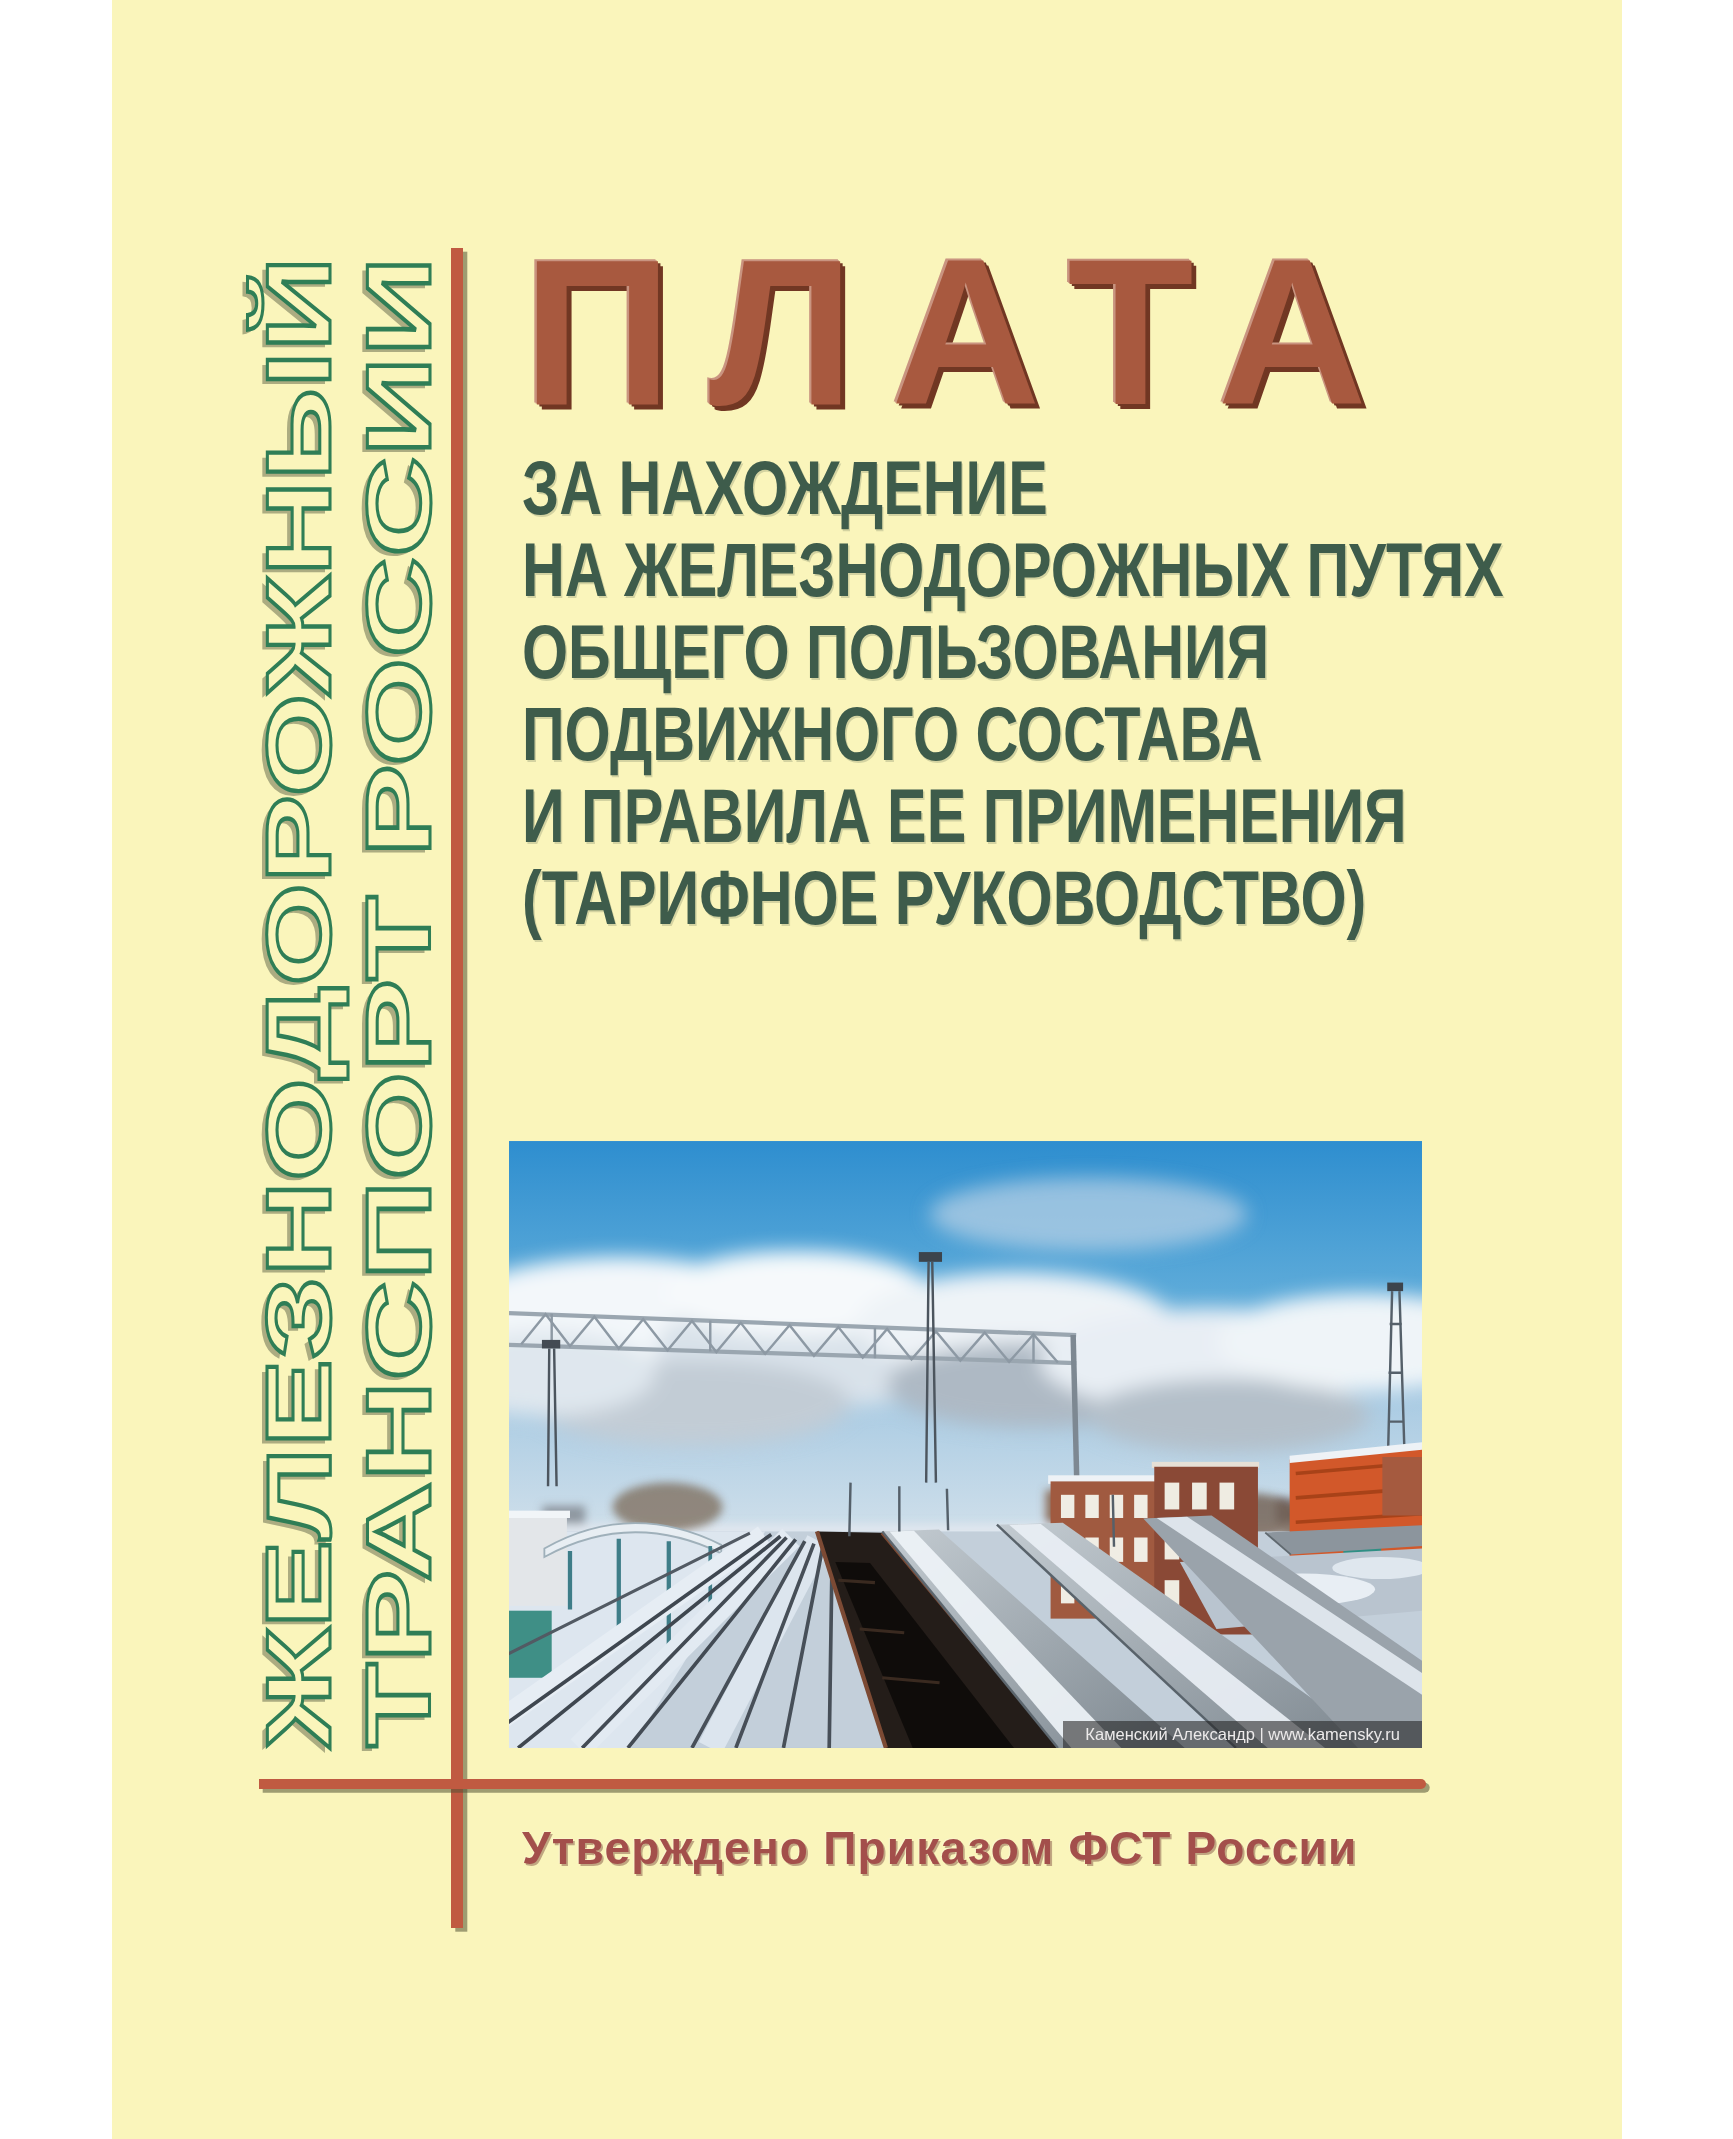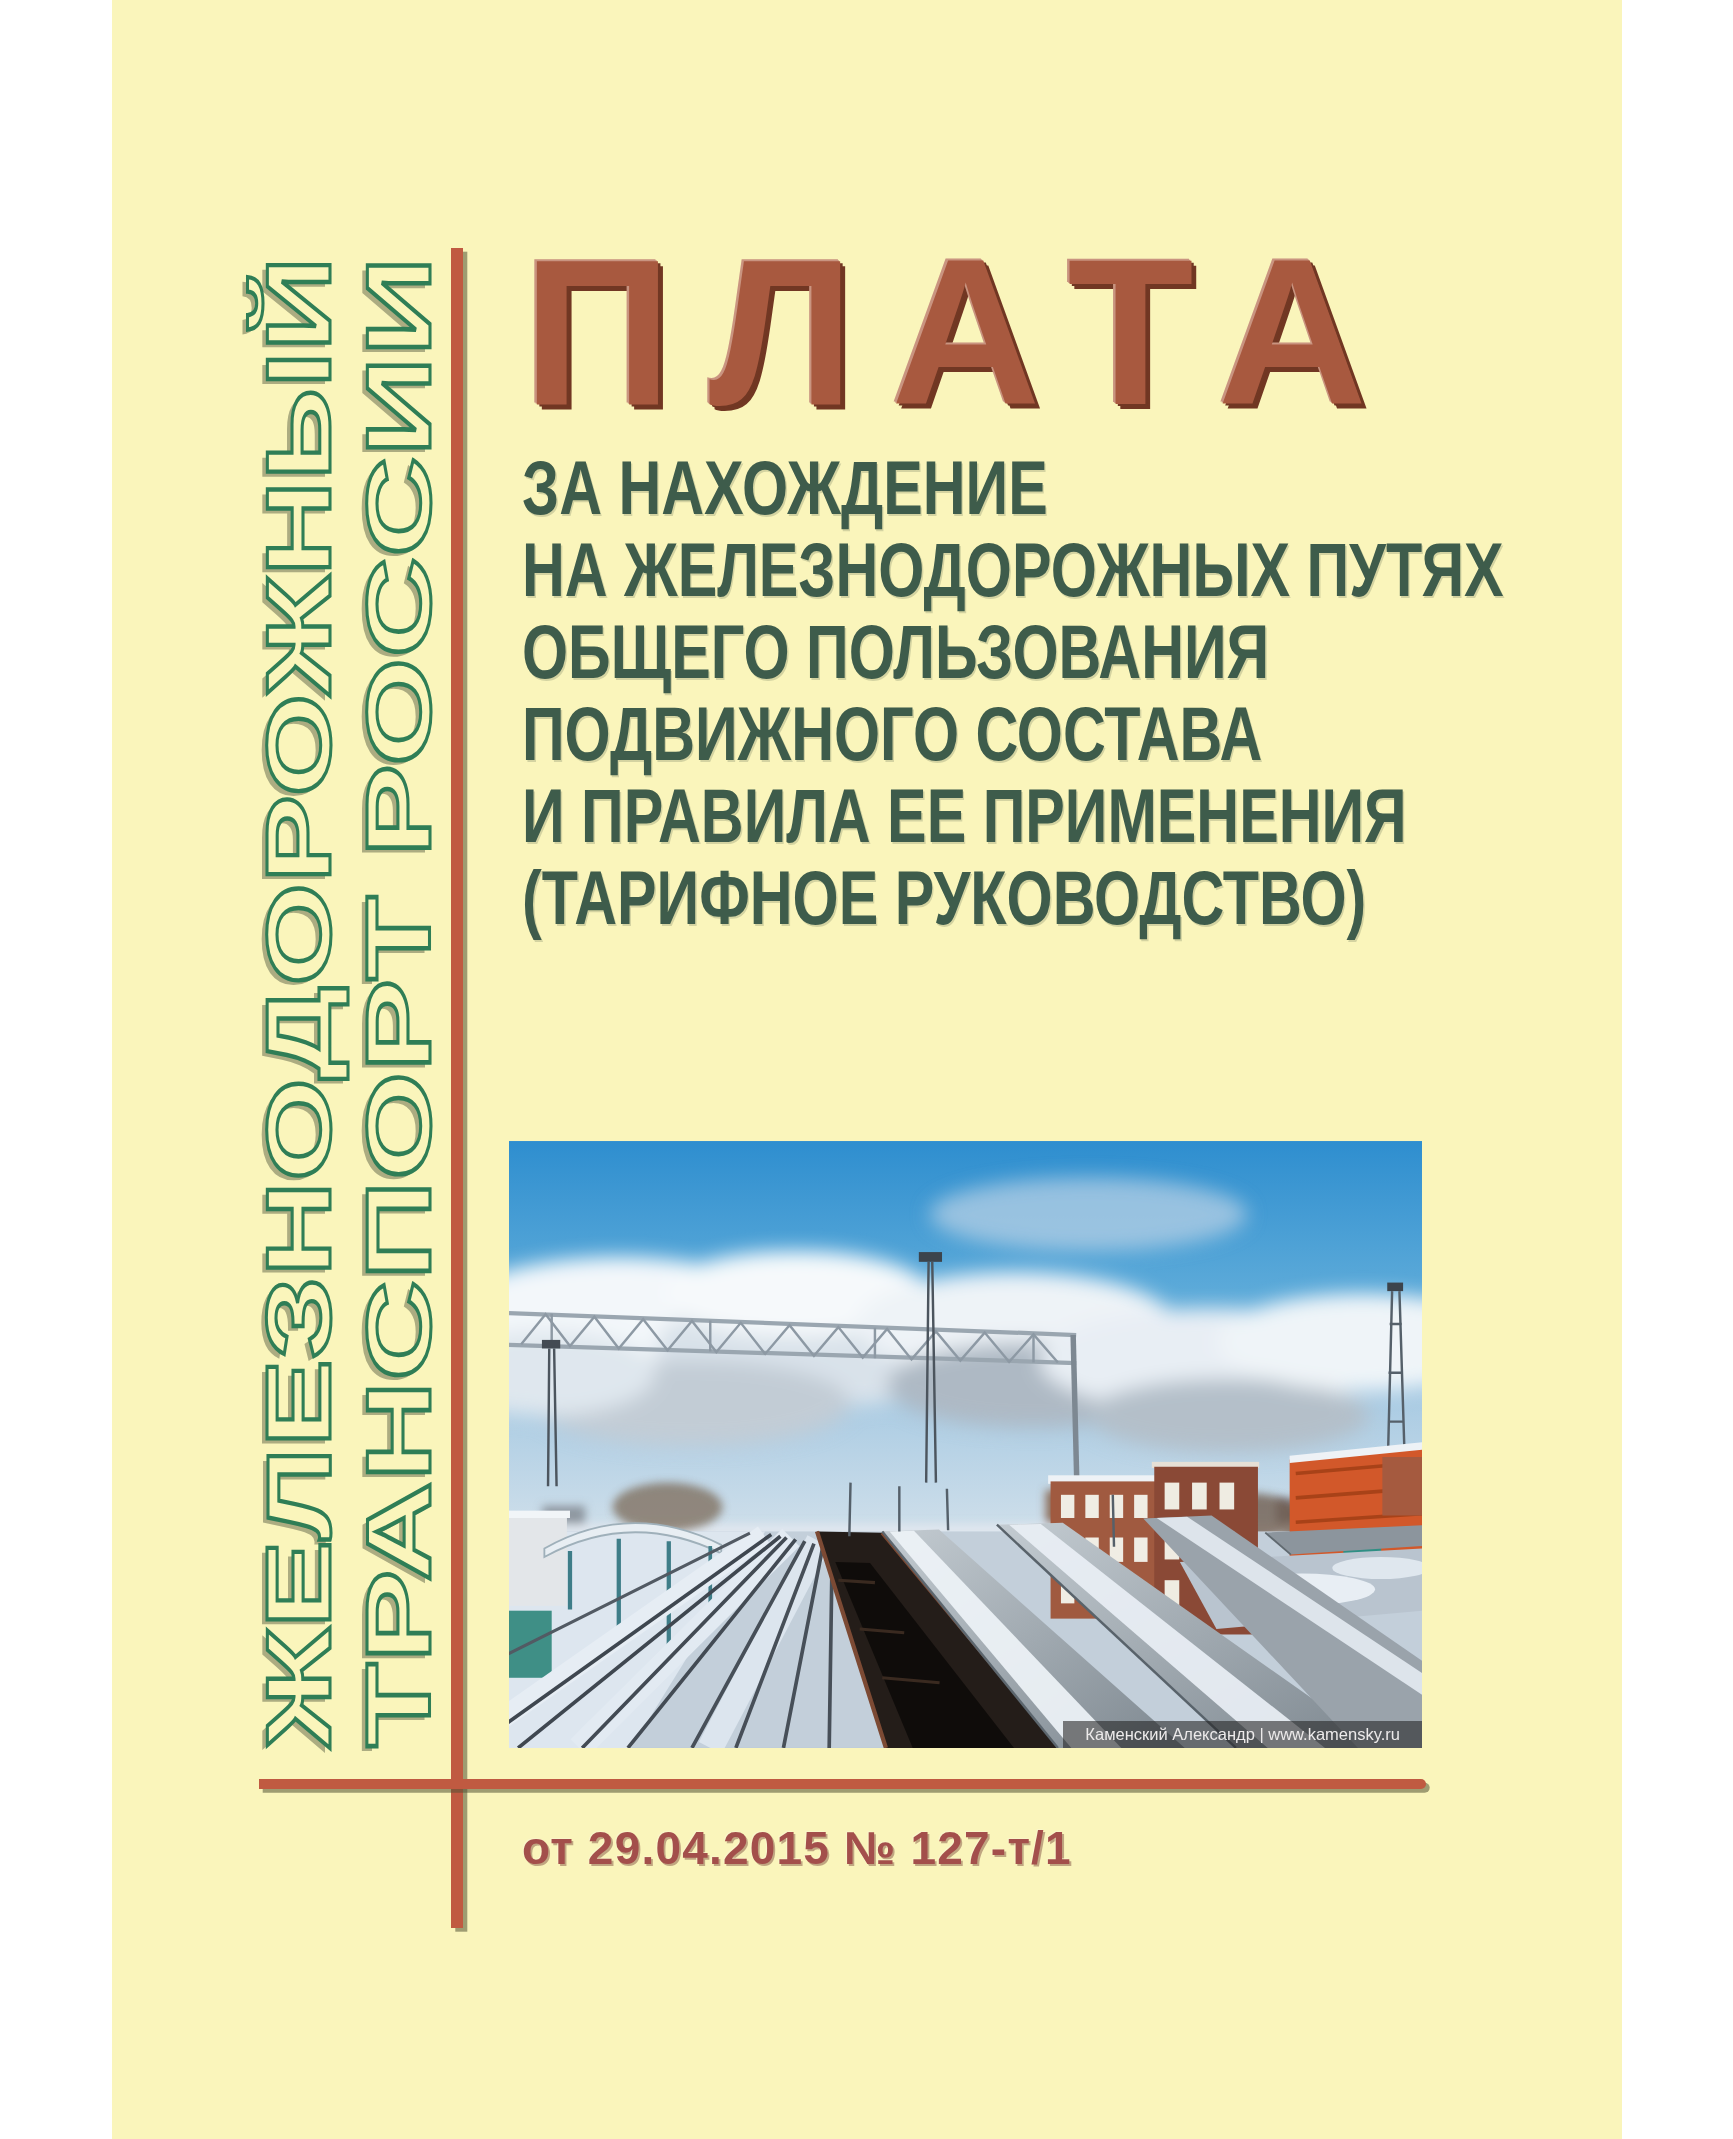--- a/index.html
+++ b/index.html
@@ -219,16 +219,16 @@
       </g>
 
       <g stroke="#55606a" stroke-width="4">
         <path d="M560,560 L558,648 M640,566 L640,640 M718,570 L720,638 M990,580 L992,665"></path>
       </g>
     </svg>
     <div class="wmark">Каменский Александр | www.kamensky.ru</div>
   </div>
 
   <div class="approval">
-    <div>от 29.04.2015 № 127-т/1</div>
+    <div>Утверждено Приказом ФСТ России</div>
   </div>
 </div>
 
 
 </body></html>

